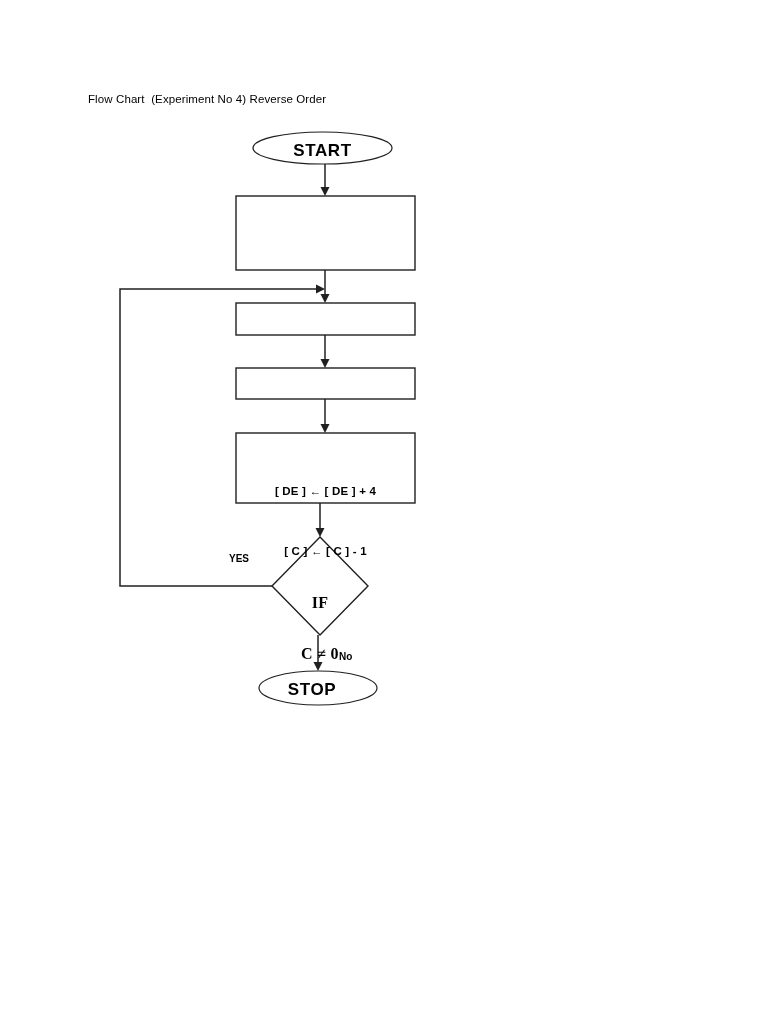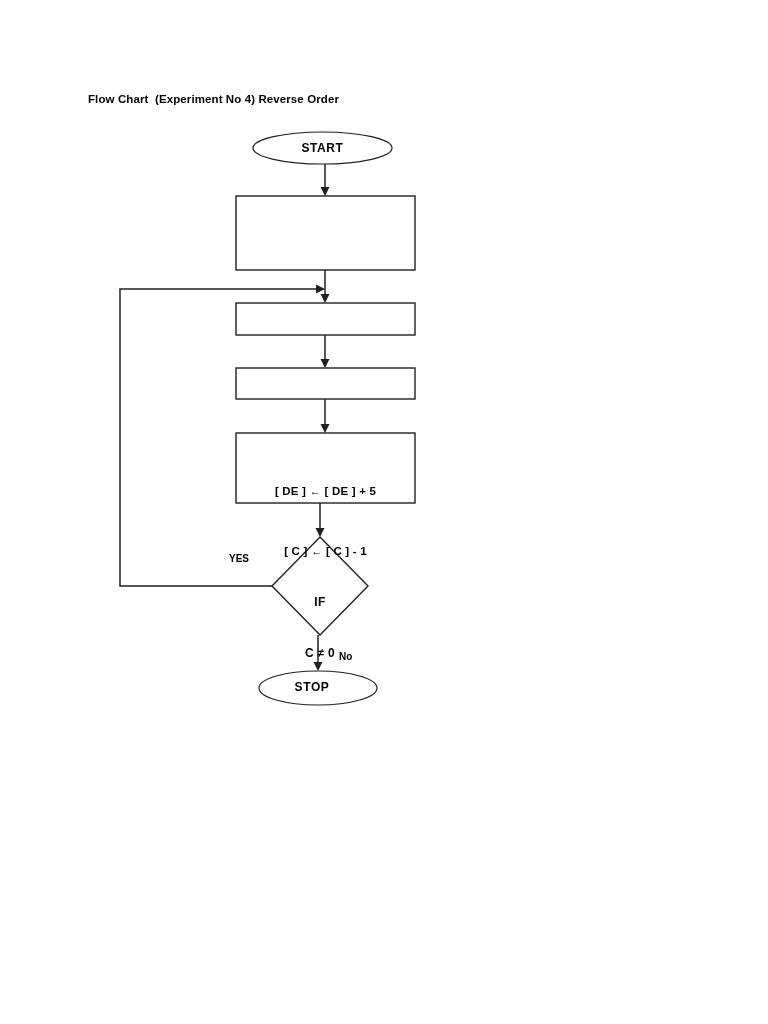--- a/index.html
+++ b/index.html
@@ -24,21 +24,21 @@
     height: 1024px;
     background: #ffffff;
   }
 
   
   #chart-title {
     position: absolute;
     left: 88px;
     top: 92px;
     font-size: 11.5px;
-    font-weight: bold;
+    font-weight: normal;
     letter-spacing: 0.1px;
     white-space: pre;
     line-height: 14px;
   }
 
   
   #flow-svg {
     position: absolute;
     left: 0;
     top: 0;
@@ -66,32 +66,33 @@
   
   .node-text {
     position: absolute;
     text-align: center;
     font-weight: bold;
     color: #000000;
     white-space: pre;
     pointer-events: none;
   }
   .terminator-text {
-    font-size: 12px;
+    font-size: 17px;
     letter-spacing: 0.6px;
   }
   .process-text {
     font-size: 11.5px;
     line-height: 20px;
     letter-spacing: 0.2px;
   }
   .decision-text {
-    font-size: 12px;
+    font-size: 16px;
     line-height: 17px;
     letter-spacing: 0.3px;
+    font-family: Liberation Serif, serif;
   }
   .edge-label {
     position: absolute;
     font-size: 10px;
     font-weight: bold;
     white-space: pre;
     color: #000000;
   }
 
   
@@ -150,21 +151,21 @@
     <polyline class="connector" points="272,586 120,586 120,289 319,289"></polyline>
     <polygon class="arrow-head" points="325,289 316,284.5 316,293.5"></polygon>
   </svg>
 
   <div class="node-text terminator-text" id="text-start">START</div>
 
 
 
 
   <div class="node-text process-text" id="text-update">
-    <div>[ DE ] ← [ DE ] + 5</div>
+    <div>[ DE ] ← [ DE ] + 4</div>
     <div>[ C ] ← [ C ] - 1</div>
   </div>
 
   <div class="node-text decision-text" id="text-decision">
     <div>IF</div>
     <div>C ≠ 0</div>
   </div>
 
   <div class="node-text terminator-text" id="text-stop">STOP</div>
 

